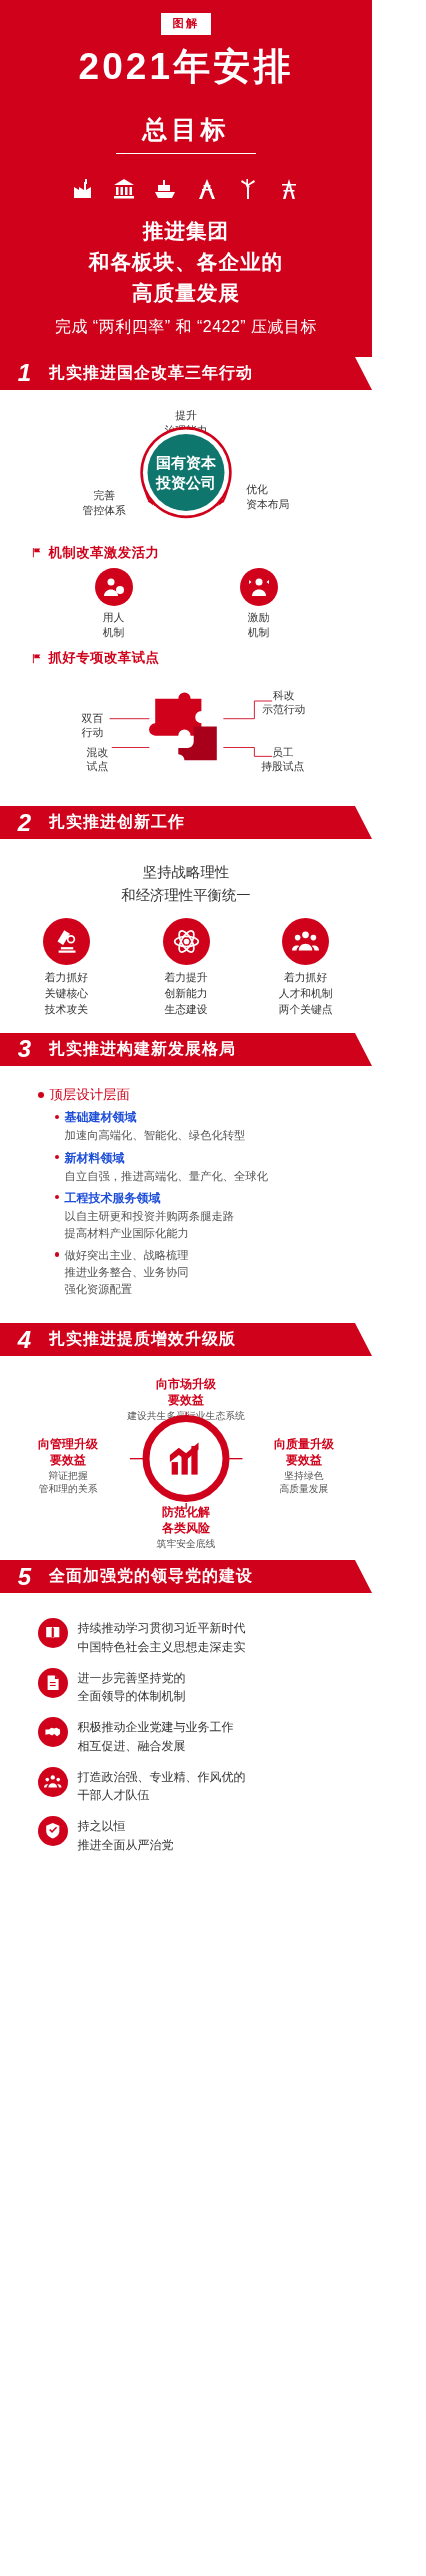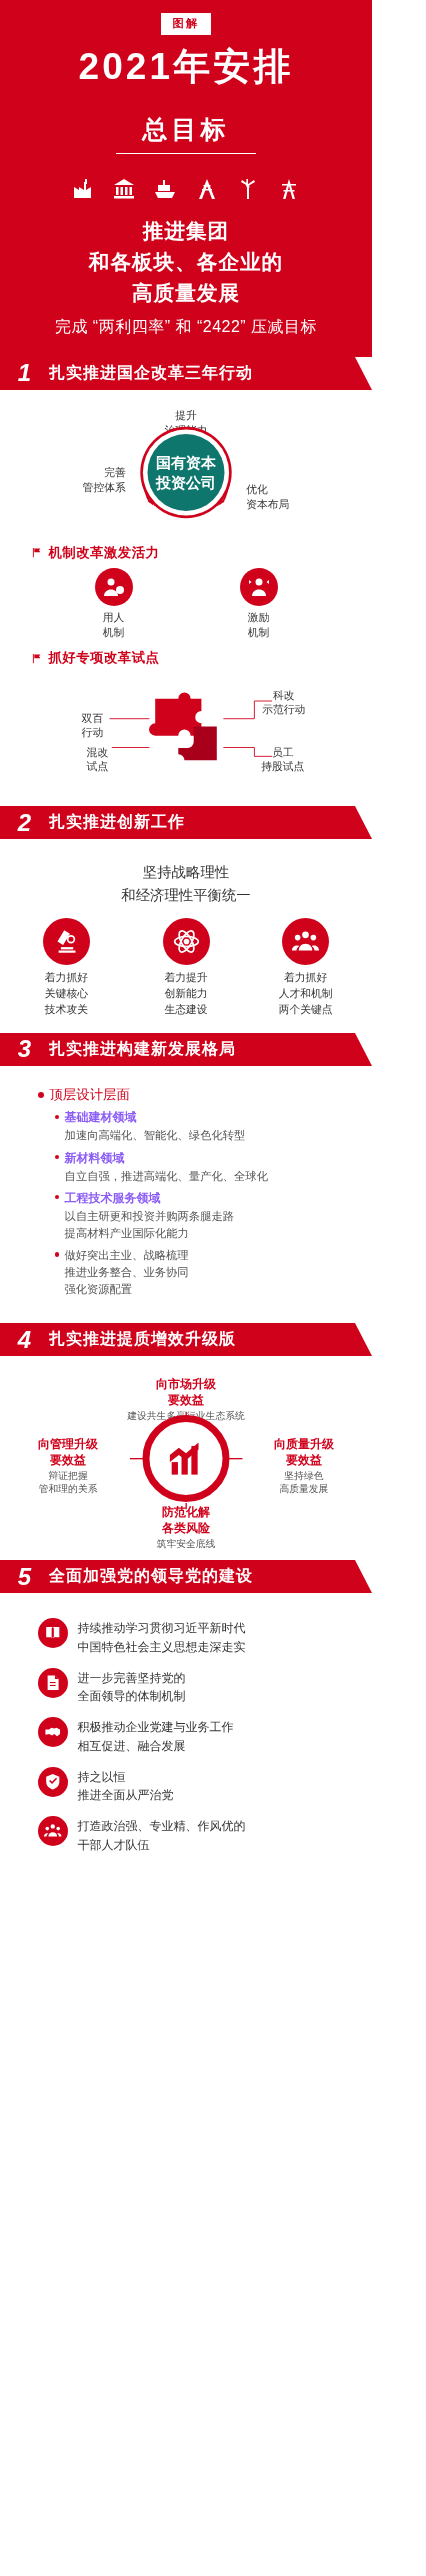--- a/index.html
+++ b/index.html
@@ -158,21 +158,21 @@
   .ring span { display: block; }
   .arc-label {
     position: absolute;
     font-size: 10.8px;
     color: #333;
     line-height: 1.35;
     text-align: center;
     font-weight: normal;
   }
   .arc-top { left: 50%; transform: translateX(-50%); top: 3.1px; color:#333; }
-  .arc-left { left: 62px; top: 60px; text-align: right; }
+  .arc-left { left: 62px; top: 83px; text-align: center; }
   .arc-right { right: 62px; top: 77px; text-align: left; }
   .arrow-curve { position: absolute; left: 0; top: 0; width: 100%; height: 129px; }
 
   
   .two-col {
     display: flex;
     justify-content: center;
     gap: 57px;
     margin-top: 6.2px;
   }
@@ -235,21 +235,21 @@
 
   
   .lvl1 {
     display: flex; align-items: center; gap: 5.2px;
     margin: 7.2px 0 3.1px 17.5px;
   }
   .dot-red { width: 6.2px; height: 6.2px; border-radius: 50%; background: #d0021b; flex:0 0 6.2px; }
   .lvl1-text { font-size: 13.4px; color: #d0021b; font-weight: normal; }
   .lvl2 { margin: 5.2px 0 1px 34px; display: flex; gap: 5.2px; align-items: flex-start; }
   .dot-small { width: 4.6px; height: 4.6px; border-radius: 50%; background: #d0021b; margin-top: 5.2px; flex:0 0 4.6px; }
-  .lvl2-title { font-size: 12px; color: #8b5cf6; font-weight: bold; }
+  .lvl2-title { font-size: 12px; color: #1d4ed8; font-weight: bold; }
   .lvl3 { margin: 1px 0 2.1px 44px; font-size: 11.3px; color: #555; line-height: 1.5; }
 
   
   .radial {
     position: relative;
     height: 170px;
     margin-top: 5.2px;
   }
   .radial-center {
     position: absolute; left: 50%; top: 40px; transform: translateX(-50%);
@@ -664,38 +664,38 @@
         <svg viewBox="0 0 48 48">
             <path d="M4 18h10l6-5 8 2 6-2 10 5v12l-8 6-8-6-6 4-8-4-10 2z"></path>
           </svg>
       </div>
       <div class="s5-text" style="white-space:pre-line">积极推动企业党建与业务工作
 相互促进、融合发展</div>
     </div>
     <div class="s5-item">
       <div class="s5-ic">
         <svg viewBox="0 0 48 48">
-            <path d="M24 3 6 10v14c0 11 8 18 18 21 10-3 18-10 18-21V10z"></path>
-            <path d="M22 30l-8-8 3-3 5 5 11-11 3 3z" fill="#d0021b"></path>
-          </svg>
-      </div>
-      <div class="s5-text" style="white-space:pre-line">持之以恒
-推进全面从严治党</div>
-    </div>
-    <div class="s5-item">
-      <div class="s5-ic">
-        <svg viewBox="0 0 48 48">
             <circle cx="24" cy="12" r="6"></circle>
             <circle cx="9" cy="18" r="5"></circle>
             <circle cx="39" cy="18" r="5"></circle>
             <path d="M12 40c0-7 5-12 12-12s12 5 12 12z"></path>
             <path d="M0 40c0-6 4-9 9-9 1 0 2 0 3 .5C9 33 7 36 7 40z"></path>
             <path d="M48 40c0-6-4-9-9-9-1 0-2 0-3 .5 3 2 5 5 5 8.5z"></path>
           </svg>
       </div>
       <div class="s5-text" style="white-space:pre-line">打造政治强、专业精、作风优的
 干部人才队伍</div>
     </div>
+    <div class="s5-item">
+      <div class="s5-ic">
+        <svg viewBox="0 0 48 48">
+            <path d="M24 3 6 10v14c0 11 8 18 18 21 10-3 18-10 18-21V10z"></path>
+            <path d="M22 30l-8-8 3-3 5 5 11-11 3 3z" fill="#d0021b"></path>
+          </svg>
+      </div>
+      <div class="s5-text" style="white-space:pre-line">持之以恒
+推进全面从严治党</div>
+    </div>
     <div class="spacer"></div>
   </div>
 
 </div>
 
 
 </body></html>

